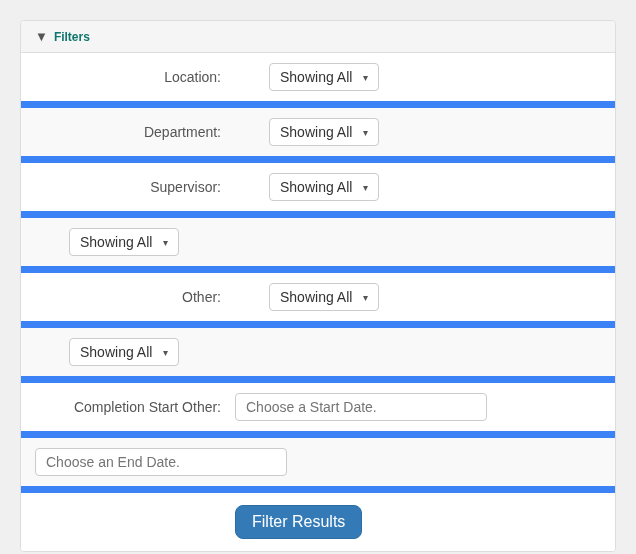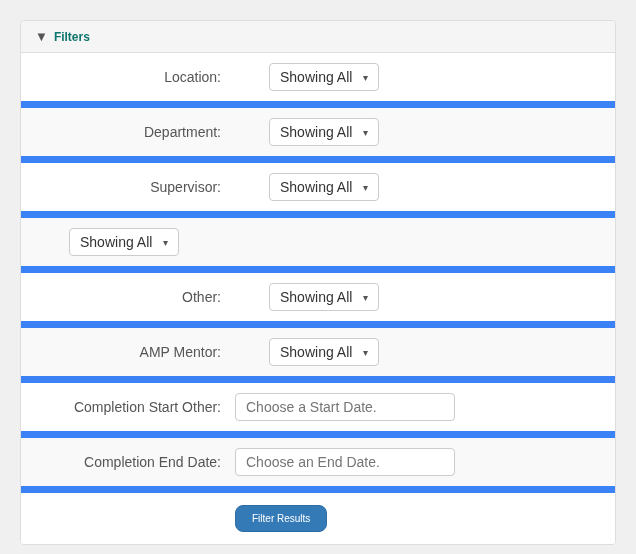--- a/index.html
+++ b/index.html
@@ -73,37 +73,37 @@
       font-size: 10px;
       color: #555;
       margin-left: auto;
     }
     .date-input {
       border: 1px solid #ccc;
       border-radius: 4px;
       padding: 5px 10px;
       font-size: 14px;
       color: #aaa;
-      width: 220px;
+      width: 252px;
       outline: none;
     }
     .filter-results-row {
       display: flex;
       align-items: center;
       padding: 12px 14px;
       background: #fff;
     }
     .filter-results-btn {
       margin-left: 200px;
       background: #337ab7;
       color: #fff;
       border: 1px solid #2e6da4;
       border-radius: 8px;
       padding: 7px 16px;
-      font-size: 10px;
+      font-size: 16px;
       cursor: pointer;
       font-weight: 500;
     }
   </style>
 </head>
 <body>
 
 <div class="panel">
   <div class="panel-header">
     <span class="filter-icon">▼</span>
@@ -139,32 +139,30 @@
         </button>
       </div>
       <div class="filter-row">
         <div class="filter-label">Other:</div>
         <button class="dropdown-btn">
           <span>Showing All</span>
           <span class="dropdown-caret">▾</span>
         </button>
       </div>
       <div class="filter-row">
-        <div class="filter-label">AMP Mentor:</div>
         <button class="dropdown-btn">
           <span>Showing All</span>
           <span class="dropdown-caret">▾</span>
         </button>
       </div>
       <div class="filter-row">
         <div class="filter-label">Completion Start Other:</div>
         <input type="text" class="date-input" placeholder="Choose a Start Date." style="">
       </div>
       <div class="filter-row">
-        <div class="filter-label">Completion End Date:</div>
         <input type="text" class="date-input" placeholder="Choose an End Date." style="">
       </div>
     </div>
 
   <div class="filter-results-row">
     <button class="filter-results-btn">Filter Results</button>
   </div>
 </div>
 
 </body></html>

